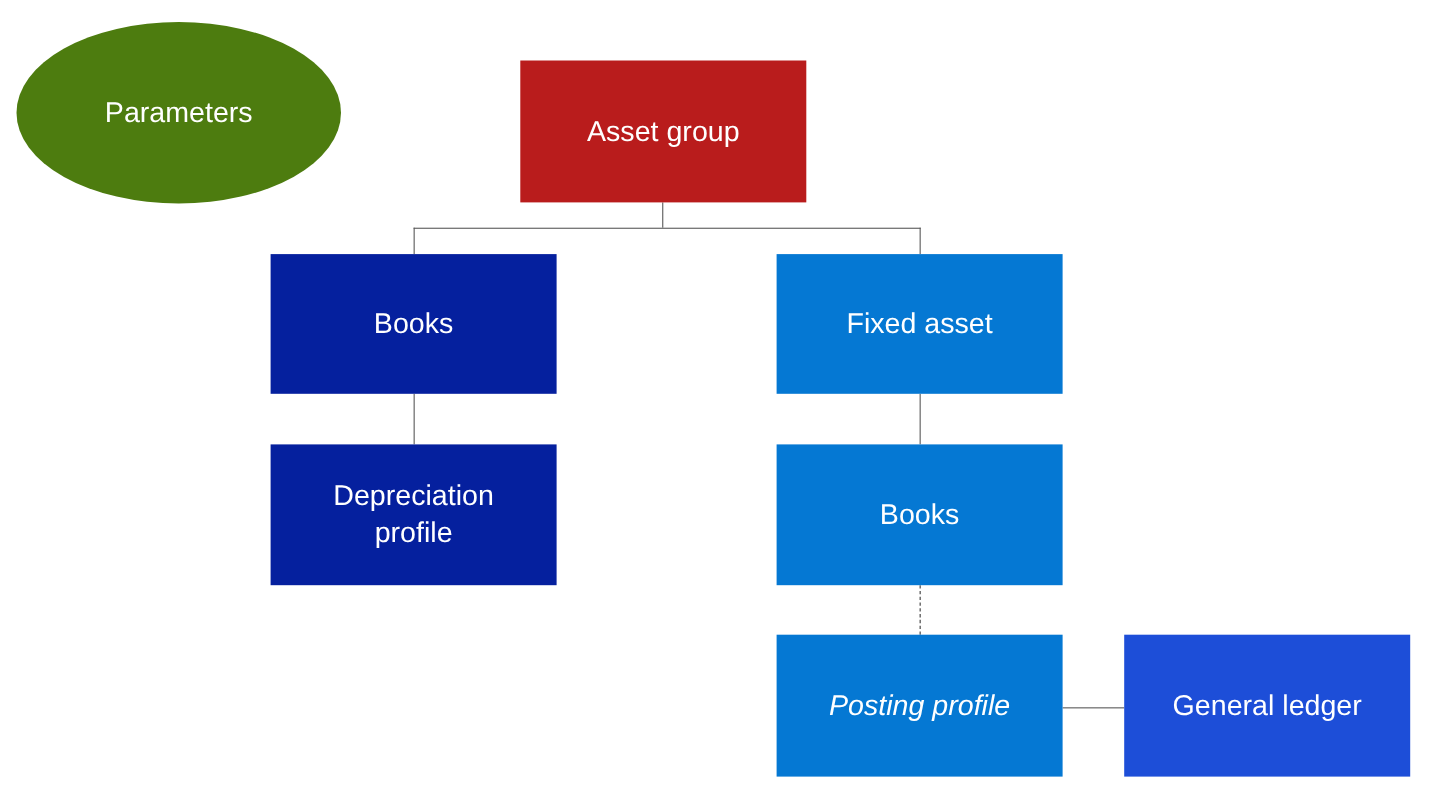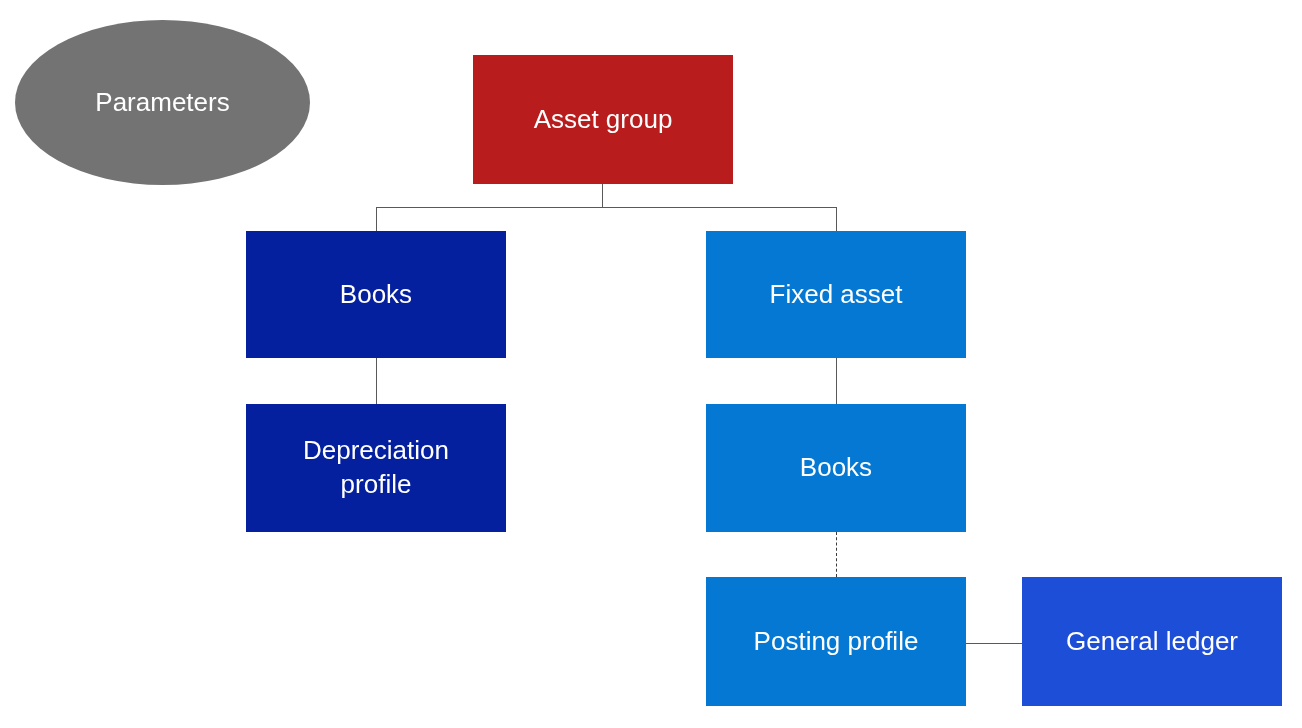--- a/index.html
+++ b/index.html
@@ -23,34 +23,34 @@
     text-align: center;
     color: #ffffff;
     font-size: 26px;
     font-weight: 400;
     line-height: 1.3;
     user-select: none;
   }
   .ellipse {
     border-radius: 50%;
   }
-  .fill-orange   { background: #737373; }
+  .fill-orange   { background: #4d7c0f; }
   .fill-navy     { background: #b91c1c; }
   .fill-darkblue { background: #05209e; }
   .fill-blue     { background: #0578d3; }
   .fill-purple   { background: #1d4ed8; }
 
   
   .n-parameters       { left: 15px;   top: 20px;  width: 295px; height: 165px; }
   .n-asset-group      { left: 473px;  top: 55px;  width: 260px; height: 129px; }
   .n-books-left       { left: 246px;  top: 231px; width: 260px; height: 127px; }
   .n-depreciation     { left: 246px;  top: 404px; width: 260px; height: 128px; padding: 0 20px; box-sizing: border-box; }
   .n-fixed-asset      { left: 706px;  top: 231px; width: 260px; height: 127px; }
   .n-books-right      { left: 706px;  top: 404px; width: 260px; height: 128px; }
-  .n-posting-profile  { left: 706px;  top: 577px; width: 260px; height: 129px; }
+  .n-posting-profile  { left: 706px;  top: 577px; width: 260px; height: 129px; font-style: italic; }
   .n-general-ledger   { left: 1022px; top: 577px; width: 260px; height: 129px; }
 
   
   .edge {
     position: absolute;
     background: transparent;
   }
   .edge.h { border-top: 1px solid #595959; height: 0; }
   .edge.v { border-left: 1px solid #595959; width: 0; }
   .edge.v-dashed { border-left: 1px dashed #3a3a3a; width: 0; }

